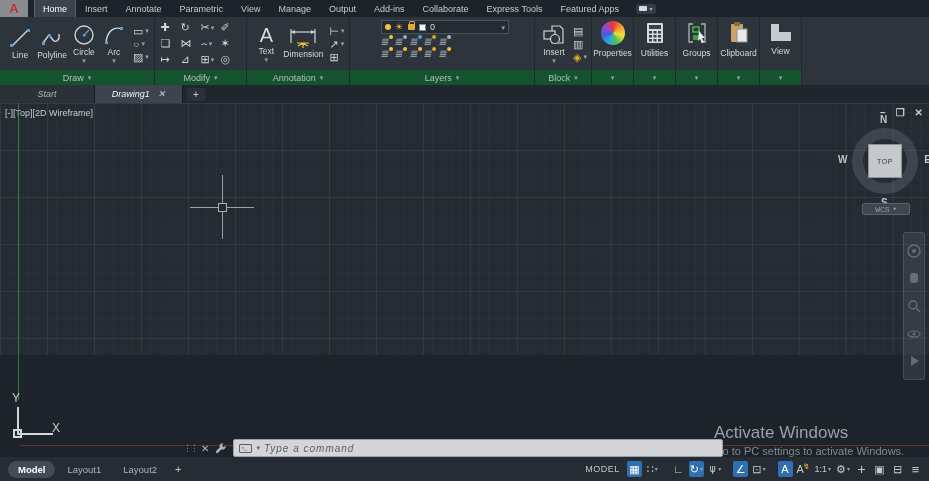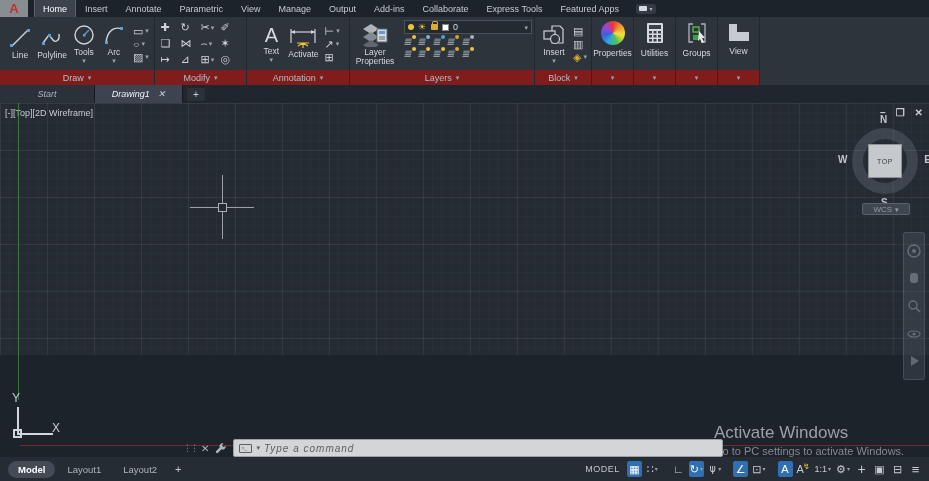--- a/index.html
+++ b/index.html
@@ -20,21 +20,21 @@
     display:flex; align-items:center; justify-content:center; }
   .cam-dot { width:8px; height:5px; background:#d6dade; border-radius:1px; }
   .cam-caret { color:#aeb4bb; font-size:6px; margin-left:2px; }
 
   
   .ribbon { position:absolute; left:0; top:17px; width:929px; height:68px;
     background:#2e343c; display:flex; }
   .panel { height:68px; display:flex; flex-direction:column; border-right:1px solid #222830; }
   .panel-content { flex:1; display:flex; align-items:center; justify-content:center; padding:1px 3px; }
   .panel-footer { height:15px; display:flex; align-items:center; justify-content:center;
-    font-size:9px; color:#b7bdc4; gap:4px; background:#7f1d1d; }
+    font-size:9px; color:#b7bdc4; gap:4px; background:#14532d; }
   .caret { font-size:7px; color:#9aa0a8; line-height:1; }
   .bigbtn { display:flex; flex-direction:column; align-items:center; justify-content:flex-start;
     padding:1px 2px; min-width:30px; }
   .bigbtn .blabel { font-size:8.5px; color:#d6dade; margin-top:1px; text-align:center; line-height:1.1; }
   .icon-svg { display:block; }
   .smallcol { display:flex; flex-direction:column; justify-content:center; gap:1px; margin-left:4px; }
   .smallrow { display:flex; align-items:center; gap:2px; color:#ced3d9; font-size:11px; line-height:12px; }
   .g { color:#ced3d9; }
   .grid12 { display:grid; grid-template-columns:repeat(4, 20px); grid-auto-rows:16px;
     align-items:center; justify-items:start; }
@@ -98,21 +98,21 @@
     border:11px solid rgba(150,160,172,0.22); }
   .vc-top { position:absolute; left:16px; top:16px; width:34px; height:34px; background:#c6c9cc;
     border:1px solid #8e9296; display:flex; align-items:center; justify-content:center;
     font-size:7px; color:#3a3f45; letter-spacing:0.5px; }
   .vc-l { position:absolute; font-size:10px; font-weight:bold; color:#c0c5cb; }
   .vc-n { left:28px; top:-14px; } .vc-s { left:29px; bottom:-14px; }
   .vc-w { left:-14px; top:26px; } .vc-e { right:-13px; top:26px; }
   .wcs-pill { position:absolute; left:862px; top:100px; width:48px; height:12px;
     background:#3f464e; border:1px solid #5a616a; border-radius:2px;
     display:flex; align-items:center; justify-content:center; gap:3px;
-    font-size:8px; color:#949aa2; }
+    font-size:8px; color:#949aa2;font-family:Liberation Mono, monospace; }
 
   .navbar { position:absolute; left:903px; top:129px; width:22px; height:148px;
     background:rgba(90,100,112,0.28); border:1px solid rgba(140,150,160,0.25); border-radius:3px;
     display:flex; flex-direction:column; align-items:center; justify-content:space-around;
     padding:4px 0; }
   .nav-ic { opacity:0.35; }
 
   .ucs { position:absolute; left:0; top:290px; width:80px; height:60px; }
   .ucs-v { position:absolute; left:17px; top:14px; width:2px; height:28px; background:#d2d6db; }
   .ucs-h { position:absolute; left:17px; top:40px; width:36px; height:2px; background:#d2d6db; }
@@ -198,21 +198,21 @@
               <rect x="8" y="8" width="3" height="3" fill="#5f9bd5"></rect>
           </svg>
           <div class="blabel">Polyline</div>
         </div>
         <div class="bigbtn">
           <svg class="icon-svg" width="24" height="24" viewBox="0 0 24 24">
             <circle cx="12" cy="12" r="9" fill="none" stroke="#ced3d9" stroke-width="1.4"></circle>
             <line x1="12" y1="12" x2="17" y2="7" stroke="#5f9bd5" stroke-width="1.2"></line>
             <rect x="11" y="11" width="2.5" height="2.5" fill="#5f9bd5"></rect>
           </svg>
-          <div class="blabel">Tools</div>
+          <div class="blabel">Circle</div>
           <span class="caret">▾</span>
         </div>
         <div class="bigbtn">
           <svg class="icon-svg" width="24" height="24" viewBox="0 0 24 24">
             <path d="M4 20 C5 8 12 3 20 6" fill="none" stroke="#ced3d9" stroke-width="1.4"></path>
             <rect x="3" y="18" width="3" height="3" fill="#5f9bd5"></rect>
               <rect x="18" y="4" width="3" height="3" fill="#5f9bd5"></rect>
           </svg>
           <div class="blabel">Arc</div>
           <span class="caret">▾</span>
@@ -296,21 +296,21 @@
           <span class="caret">▾</span>
         </div>
         <div class="bigbtn">
           <svg class="icon-svg" width="30" height="22" viewBox="0 0 30 22">
             <line x1="3" y1="2" x2="3" y2="16" stroke="#ced3d9" stroke-width="1.2"></line>
             <line x1="27" y1="2" x2="27" y2="16" stroke="#ced3d9" stroke-width="1.2"></line>
             <line x1="3" y1="5" x2="27" y2="5" stroke="#ced3d9" stroke-width="1.2"></line>
             <path d="M3 5 l4 -2 v4 z M27 5 l-4 -2 v4 z" fill="#ced3d9"></path>
             <path d="M15 16 l-5 3 M15 16 l5 3 M15 16 l0 5 M15 16 l-6 0 M15 16 l6 0" stroke="#f2c23a" stroke-width="1.2"></path>
           </svg>
-          <div class="blabel">Activate</div>
+          <div class="blabel">Dimension</div>
         </div>
         <div class="smallcol">
           <div class="smallrow">
             <span class="g">⊢</span>
             <span class="caret">▾</span>
           </div>
           <div class="smallrow">
             <span class="g">↗</span>
             <span class="caret">▾</span>
           </div>
@@ -320,31 +320,20 @@
         </div>
       </div>
       <div class="panel-footer">
         <span>Annotation</span>
         <span class="caret">▾</span>
       </div>
     </div>
 
     <div class="panel" style="width:185px">
       <div class="panel-content layers-panel-content">
-        <div class="bigbtn layerprops-btn">
-          <svg class="icon-svg" width="28" height="26" viewBox="0 0 28 26">
-            <path d="M2 8 l8 -5 l8 5 l-8 5 z" fill="#aeb4bb"></path>
-            <path d="M2 13 l8 -5 l8 5 l-8 5 z" fill="#848b93" transform="translate(0,3)"></path>
-            <path d="M2 18 l8 -5 l8 5 l-8 5 z" fill="#5f666e" transform="translate(0,6)"></path>
-            <rect x="16" y="8" width="10" height="13" fill="#d6dade" stroke="#5f666e"></rect>
-            <rect x="18" y="10" width="6" height="3" fill="#5f9bd5"></rect>
-            <rect x="18" y="15" width="6" height="4" fill="#9aa0a6"></rect>
-          </svg>
-          <div class="blabel">Layer Properties</div>
-        </div>
         <div class="layer-right">
           <div class="layer-combo">
             <span class="bulb"></span>
             <span class="sun">☀</span>
             <span class="lock"></span>
             <span class="swatch"></span>
             <span class="layer-name">0</span>
             <span class="caret">▾</span>
           </div>
           <div class="layer-tools">
@@ -443,20 +432,33 @@
           <rect x="8" y="14" width="6" height="5" fill="#3d9e44"></rect>
           <path d="M14 10 l6 7 -3 0 2 4 -2 1 -2 -4 -2 2 z" fill="#e8eaec"></path>
         </svg>
         <div class="blabel">Groups</div>
       </div>
       <div class="panel-footer">
         <span class="caret">▾</span>
       </div>
     </div>
 
+    <div class="panel rp">
+      <div class="panel-content">
+        <svg class="icon-svg" width="24" height="24" viewBox="0 0 24 24">
+          <rect x="4" y="3" width="12" height="18" rx="1" fill="#c9a36a"></rect>
+          <rect x="7" y="1" width="6" height="4" rx="1" fill="#8d6b3d"></rect>
+          <rect x="10" y="8" width="10" height="13" fill="#e8eaec" stroke="#8d939a"></rect>
+        </svg>
+        <div class="blabel">Clipboard</div>
+      </div>
+      <div class="panel-footer">
+        <span class="caret">▾</span>
+      </div>
+    </div>
 
     <div class="panel rp">
       <div class="panel-content">
         <svg class="icon-svg" width="26" height="22" viewBox="0 0 26 22">
           <path d="M3 3 h8 v8 h12 v9 h-20 z" fill="#c6cbd1"></path>
         </svg>
         <div class="blabel">View</div>
       </div>
       <div class="panel-footer">
         <span class="caret">▾</span>

